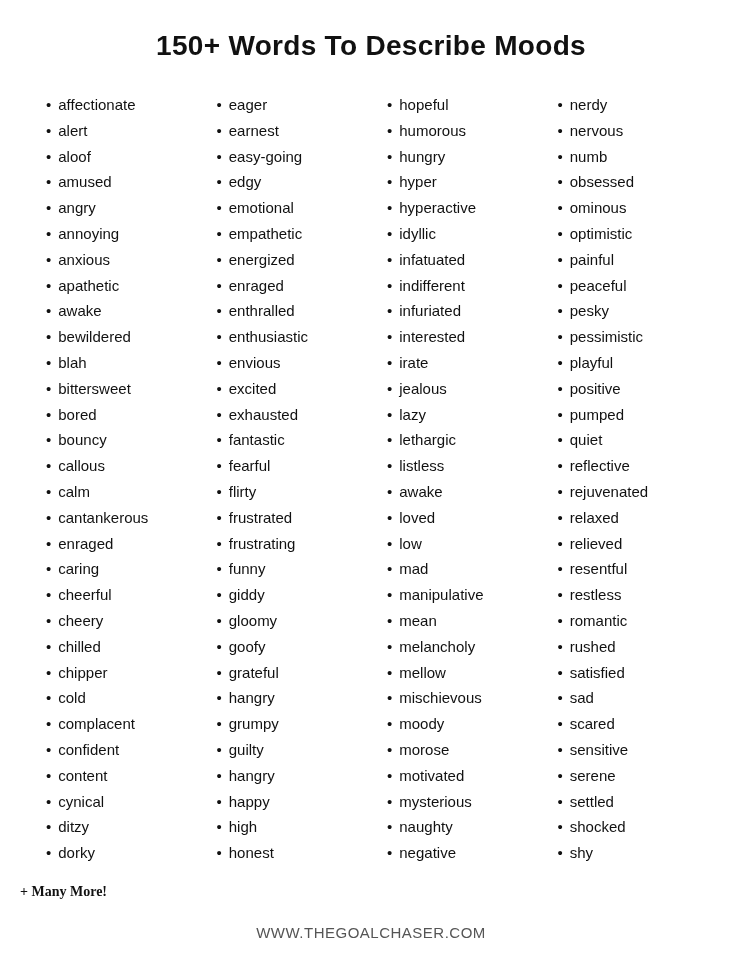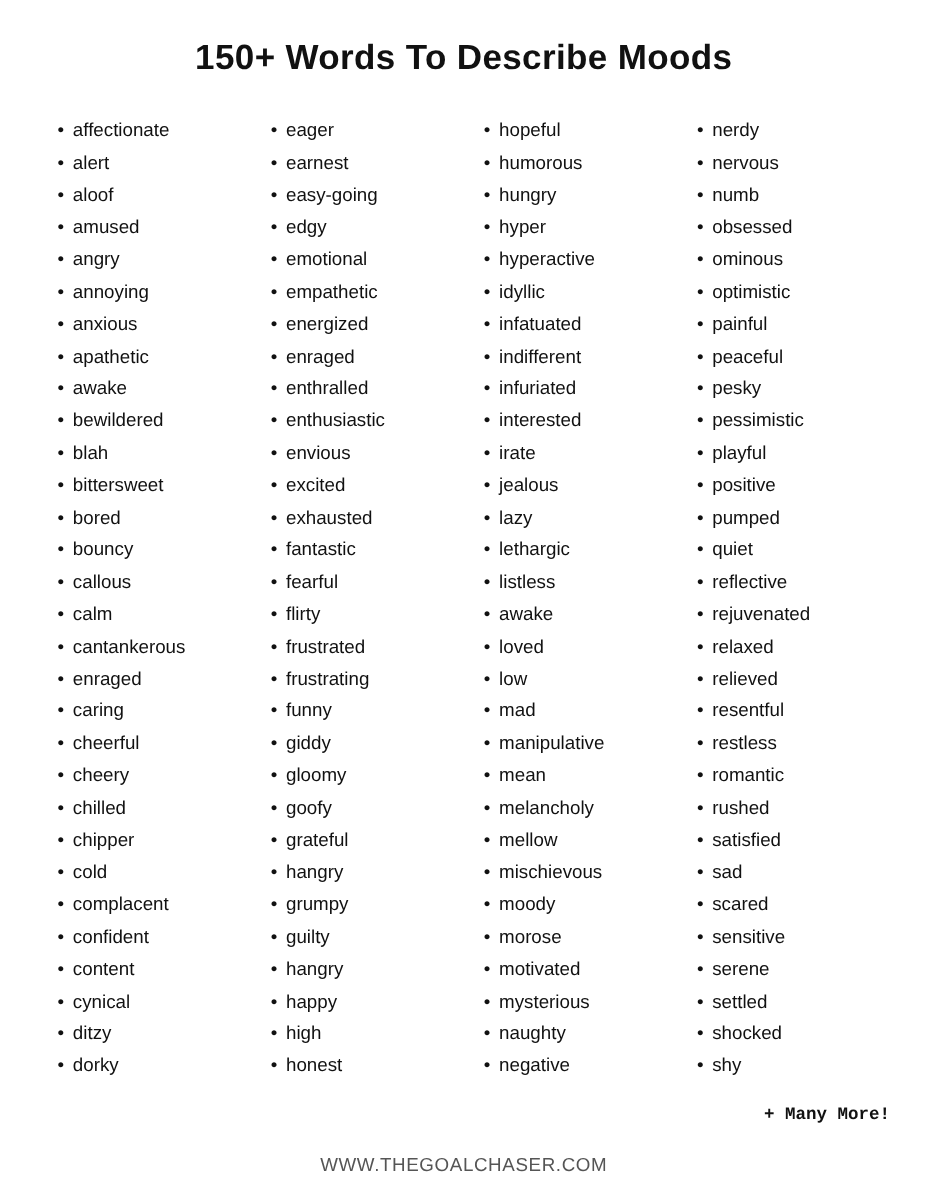--- a/index.html
+++ b/index.html
@@ -49,24 +49,23 @@
     }
     .footer {
       text-align: center;
       margin-top: 24px;
       font-size: 15px;
       color: #555555;
       font-family: Arial, sans-serif;
       letter-spacing: 0.5px;
     }
     .many-more {
-      text-align: right;
       font-size: 14px;
       font-weight: bold;
-      font-family: Liberation Mono, monospace;
+      font-family: Liberation Serif, serif;
       margin-top: 2px;
       padding-right: 10px;
     }
   </style>
 </head>
 <body>
 
 <h1>150+ Words To Describe Moods</h1>
 
 <div class="columns-wrapper">

